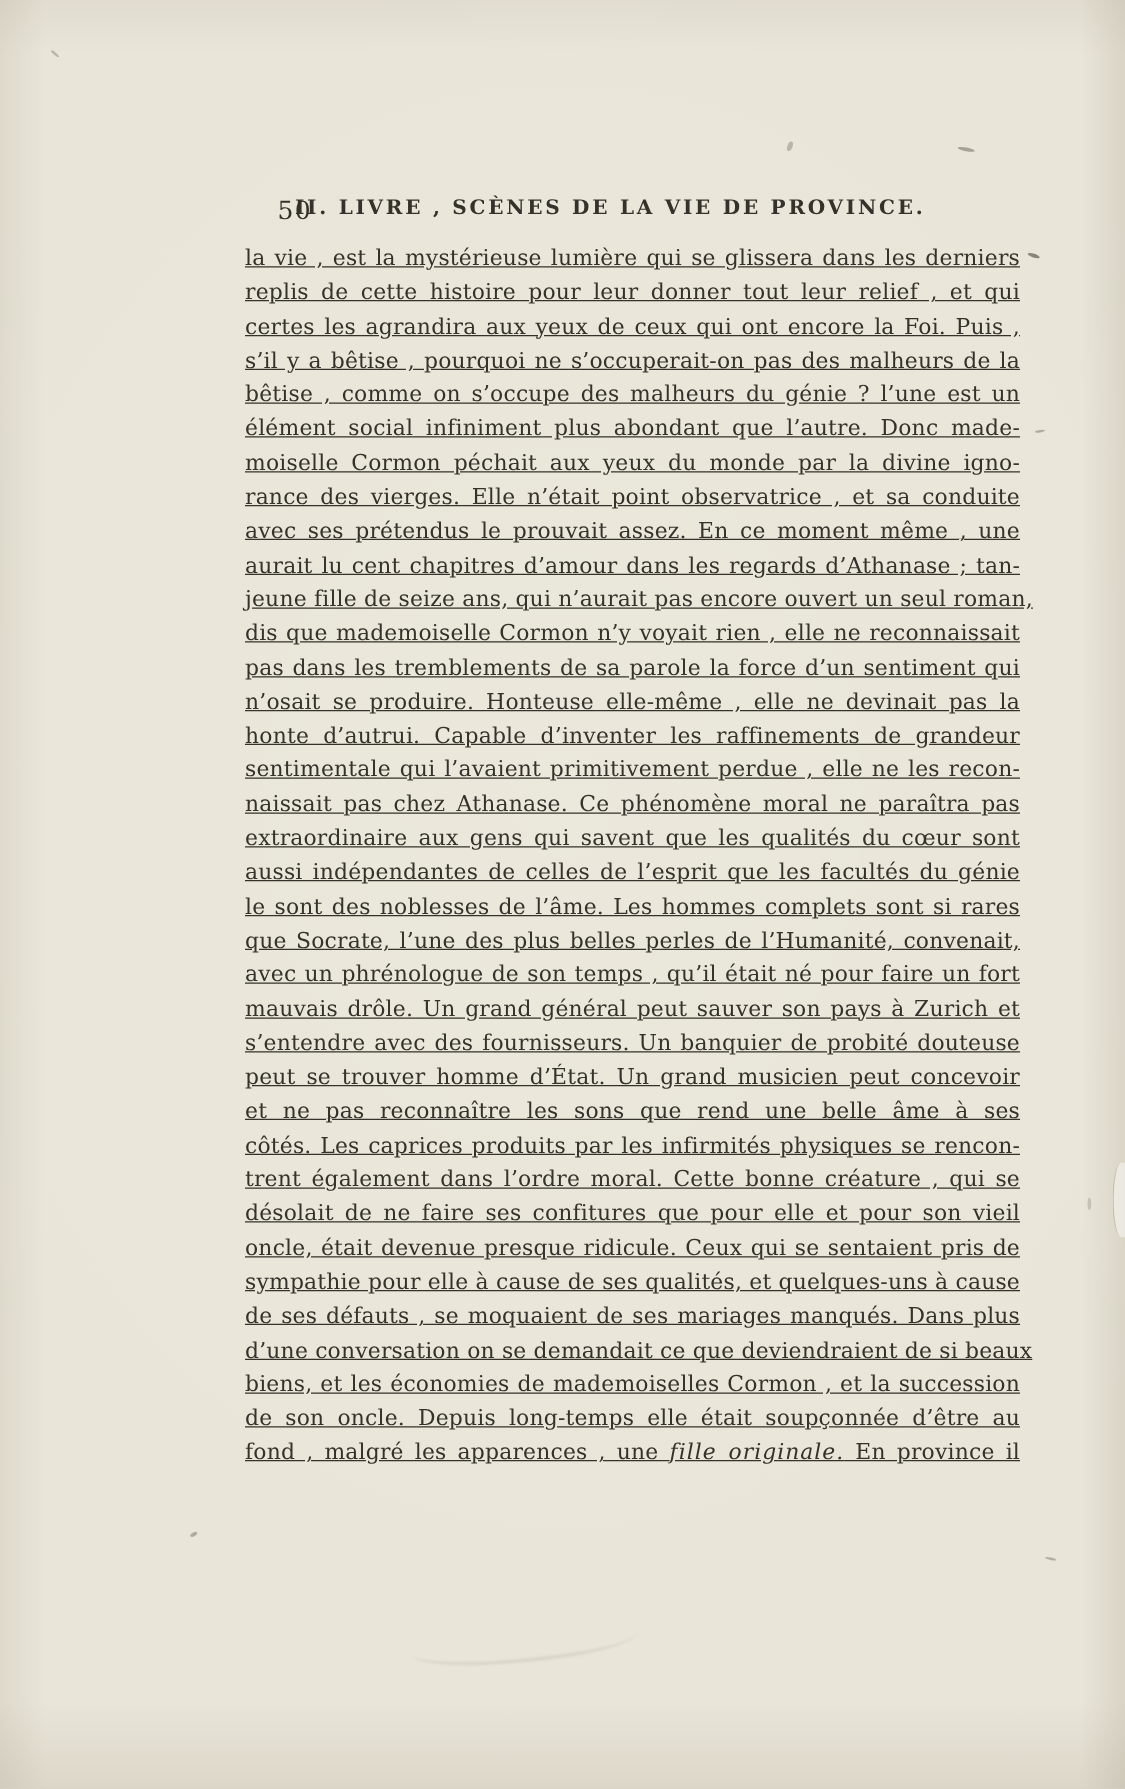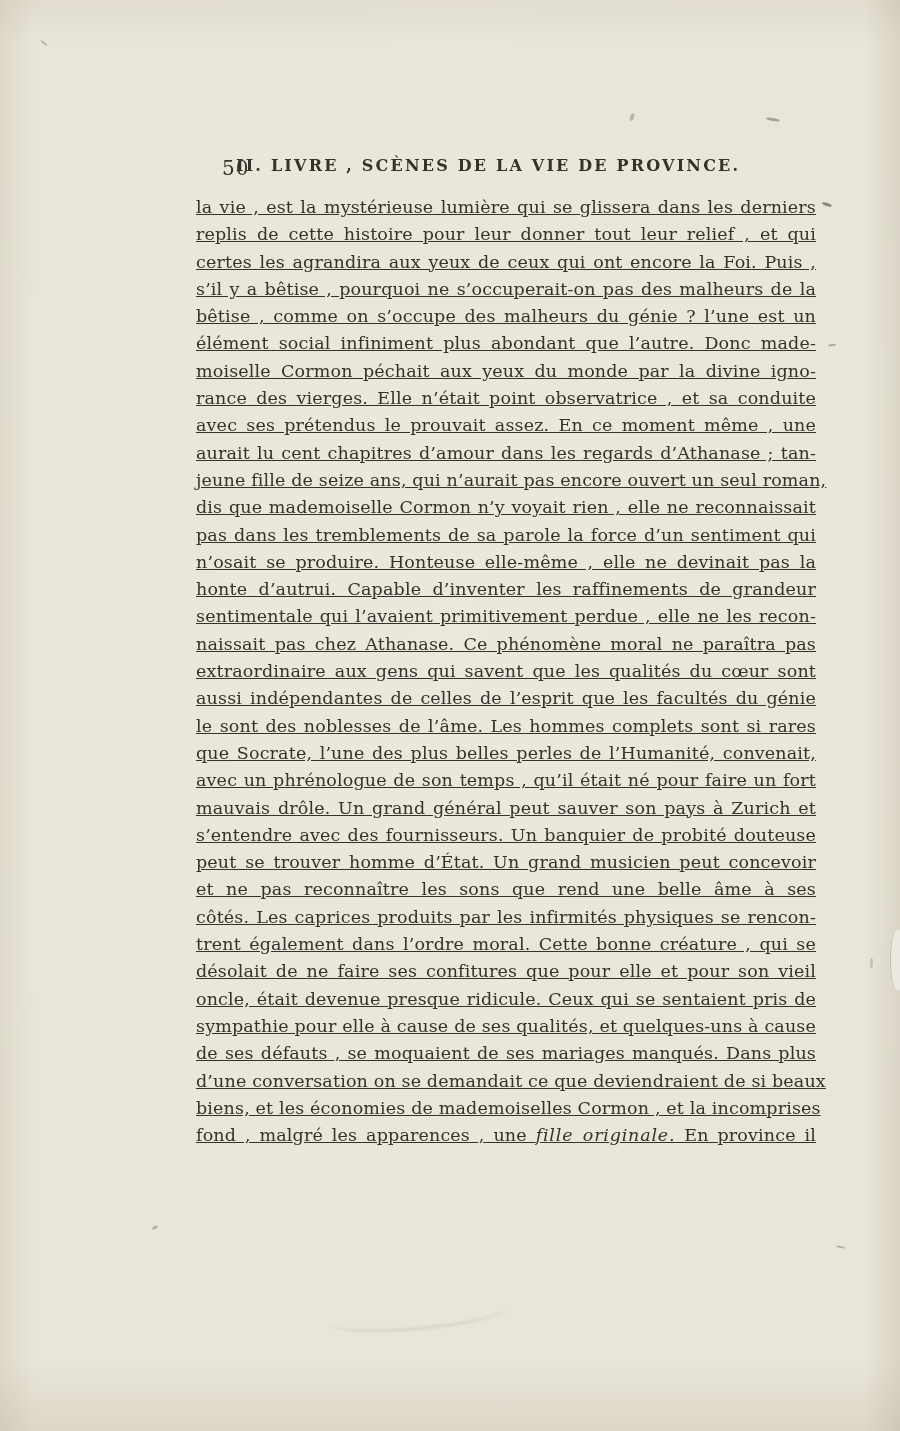--- a/index.html
+++ b/index.html
@@ -140,21 +140,22 @@
         <div class="text-line">s’entendre avec des fournisseurs. Un banquier de probité douteuse</div>
         <div class="text-line">peut se trouver homme d’État. Un grand musicien peut concevoir</div>
         <div class="text-line">et ne pas reconnaître les sons que rend une belle âme à ses</div>
         <div class="text-line">côtés. Les caprices produits par les infirmités physiques se rencon-</div>
         <div class="text-line">trent également dans l’ordre moral. Cette bonne créature , qui se</div>
         <div class="text-line">désolait de ne faire ses confitures que pour elle et pour son vieil</div>
         <div class="text-line">oncle, était devenue presque ridicule. Ceux qui se sentaient pris de</div>
         <div class="text-line">sympathie pour elle à cause de ses qualités, et quelques-uns à cause</div>
         <div class="text-line">de ses défauts , se moquaient de ses mariages manqués. Dans plus</div>
         <div class="text-line">d’une conversation on se demandait ce que deviendraient de si beaux</div>
-        <div class="text-line">biens, et les économies de mademoiselles Cormon , et la incomprises</div>
+        <div class="text-line">biens, et les économies de mademoiselles Cormon , et la succession</div>
+        <div class="text-line">de son oncle. Depuis long-temps elle était soupçonnée d’être au</div>
         <div class="text-line"><span>fond , malgré les apparences , une </span><span class="italic">fille originale.</span><span> En province il</span></div>
       </div>
   </div>
 
   <span class="speck s1"></span>
   <span class="speck s2"></span>
   <span class="speck s3"></span>
   <span class="speck s4"></span>
   <span class="speck s5"></span>
   <span class="speck s6"></span>

